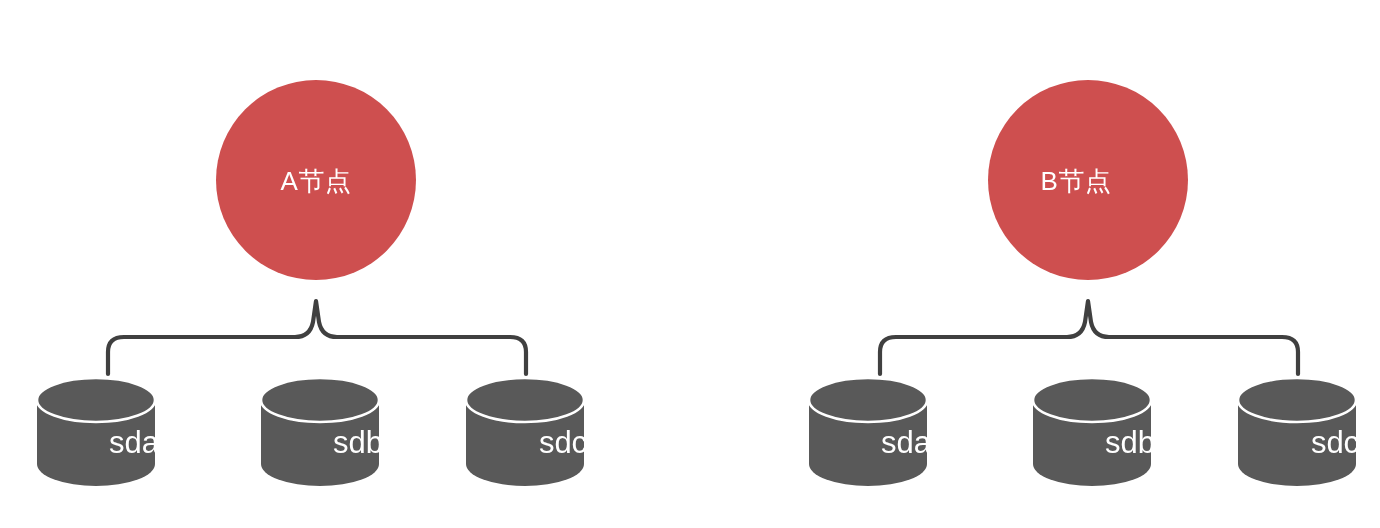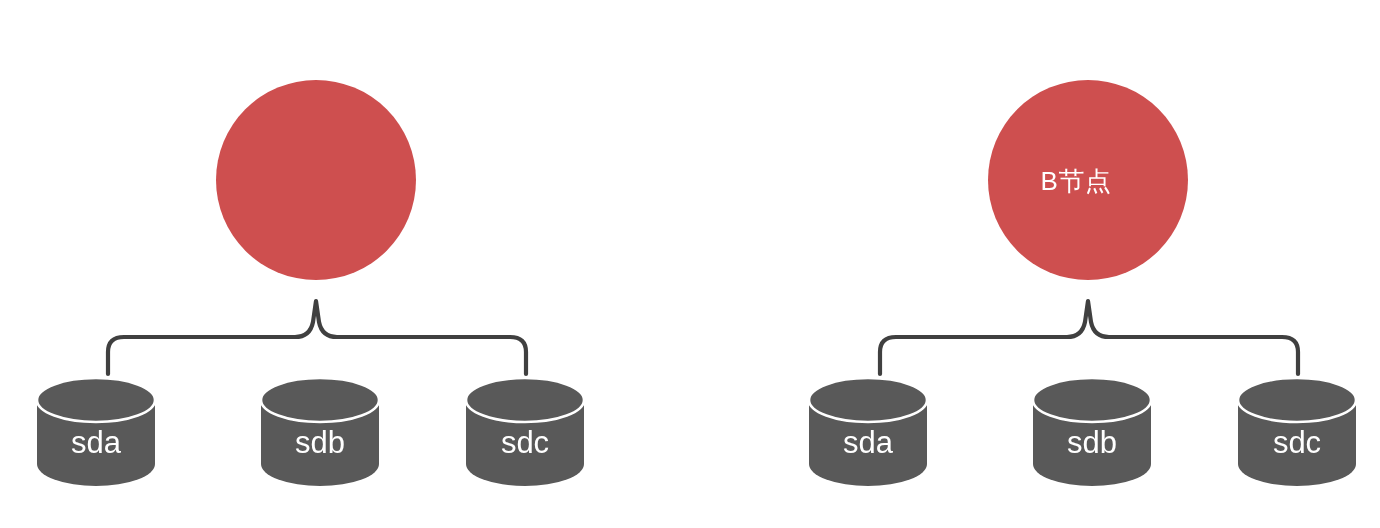--- a/index.html
+++ b/index.html
@@ -36,20 +36,21 @@
     letter-spacing: 0.5px;
   }
   .disk-label {
     position: absolute;
     color: #ffffff;
     font-size: 31px;
     line-height: 1;
     white-space: nowrap;
     text-align: center;
     letter-spacing: 0px;
+    margin-left: 38px;
   }
 </style>
 </head>
 <body>
 
 <div id="canvas">
 
   <svg class="svg-layer" viewBox="0 0 1380 528" xmlns="http://www.w3.org/2000/svg">
 
     <g>
@@ -110,20 +111,21 @@
         <ellipse cx="1092" cy="400" rx="59" ry="22" fill="#595959" stroke="#ffffff" stroke-width="2.6"></ellipse>
       </g>
 
       <g>
         <path d="M 1238 400 L 1238 464 A 59 22 0 0 0 1356 464 L 1356 400 Z" fill="#595959"></path>
         <ellipse cx="1297" cy="400" rx="59" ry="22" fill="#595959" stroke="#ffffff" stroke-width="2.6"></ellipse>
       </g>
     </g>
   </svg>
 
+  <div class="node-label" style="left:216px; top:168px; width:200px;">A节点</div>
 
   <div class="node-label" style="left:988px; top:168px; width:176px;">B节点</div>
 
   <div class="disk-label" style="left:37px; top:427px; width:118px;">sda</div>
 
   <div class="disk-label" style="left:261px; top:427px; width:118px;">sdb</div>
 
   <div class="disk-label" style="left:466px; top:427px; width:118px;">sdc</div>
 
   <div class="disk-label" style="left:809px; top:427px; width:118px;">sda</div>

